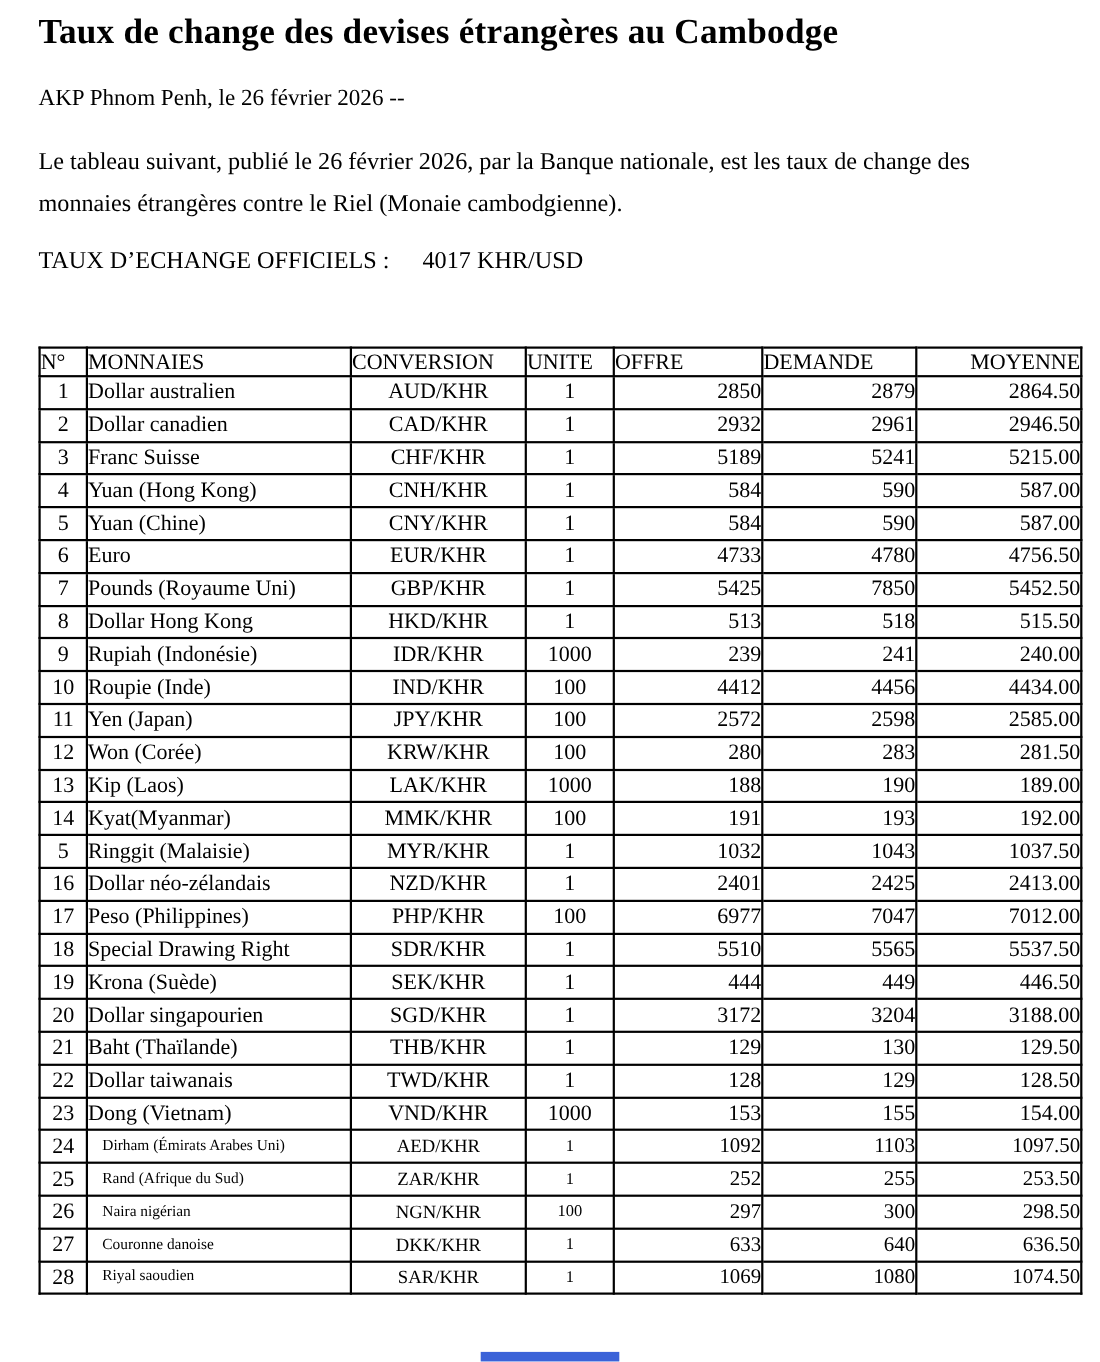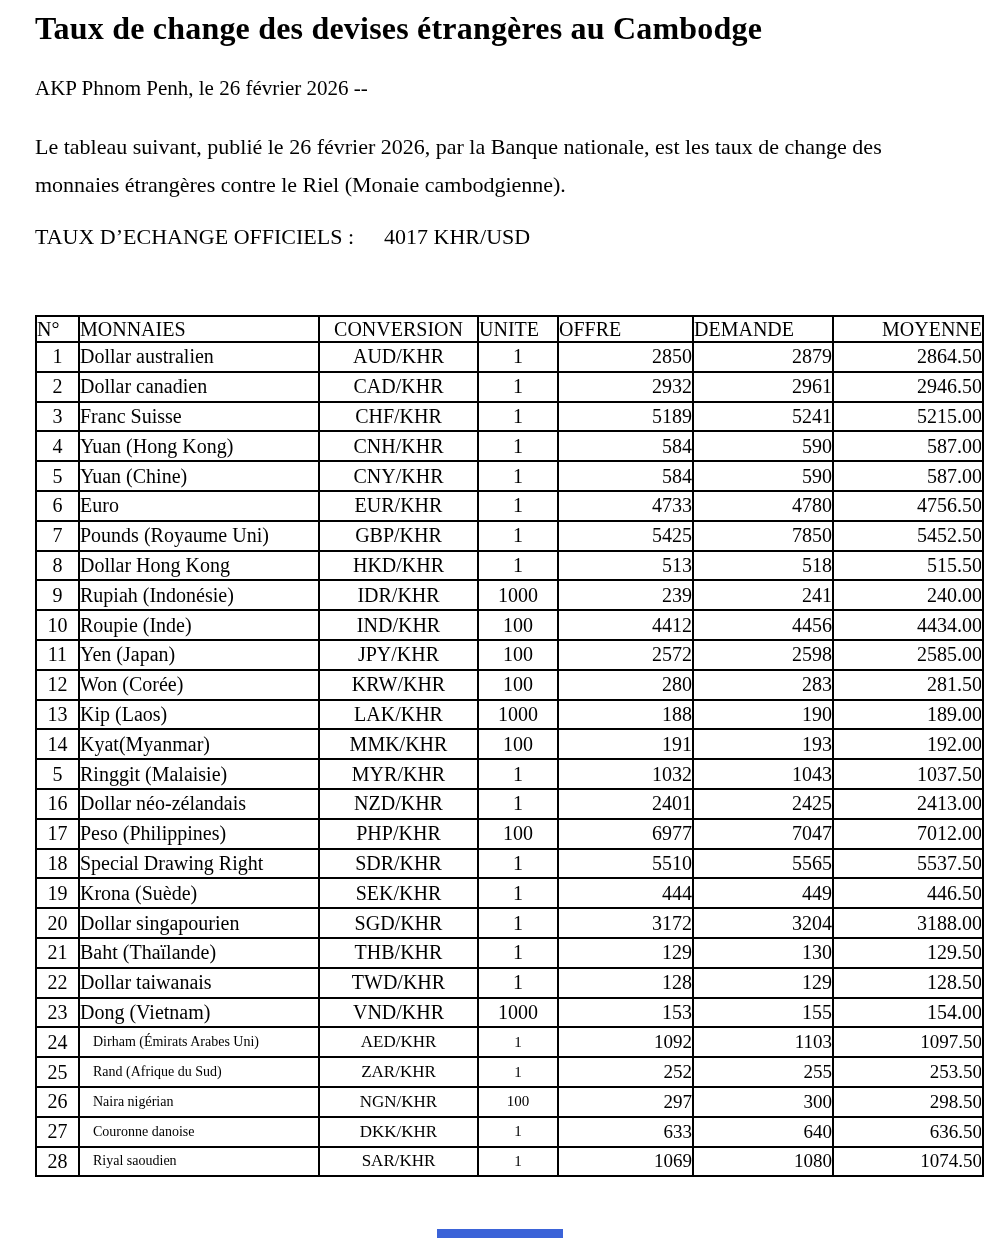--- a/index.html
+++ b/index.html
@@ -61,28 +61,28 @@
     vertical-align: middle;
   }
   table.fx thead tr { height: 26px; }
   table.fx tbody tr { height: 29.8px; }
   table.fx th { font-weight: normal; font-size: 20px; }
 
   
   th.col-no    { text-align: left;  padding-left: 2px; }
   td.col-no    { text-align: center; }
   th.col-name, td.col-name { text-align: left; padding-left: 3px; }
-  th.col-conv  { text-align: center;  padding-left: 2px; }
+  th.col-conv  { text-align: left;  padding-left: 2px; }
   td.col-conv  { text-align: center; }
   th.col-unit  { text-align: left;  padding-left: 4px; }
   td.col-unit  { text-align: center; }
   th.col-offer, th.col-demand { text-align: left; padding-right: 3px; }
   th.col-avg   { text-align: right; padding-right: 8px; }
   td.col-offer, td.col-demand { text-align: right; padding-right: 4px; }
-  td.col-avg   { text-align: right; padding-right: 6px; border-radius: 11px; }
+  td.col-avg   { text-align: right; padding-right: 6px; }
 
   
   tr.small td.col-name { font-size: 14px; padding-left: 13px; }
   tr.small td.col-conv { font-size: 17px; }
   tr.small td.col-unit { font-size: 15px; }
   tr.small td.col-offer, tr.small td.col-demand, tr.small td.col-avg { font-size: 19px; }
 
   .taskbar-fragment {
     position: absolute;
     left: 437px; top: 1229px;

